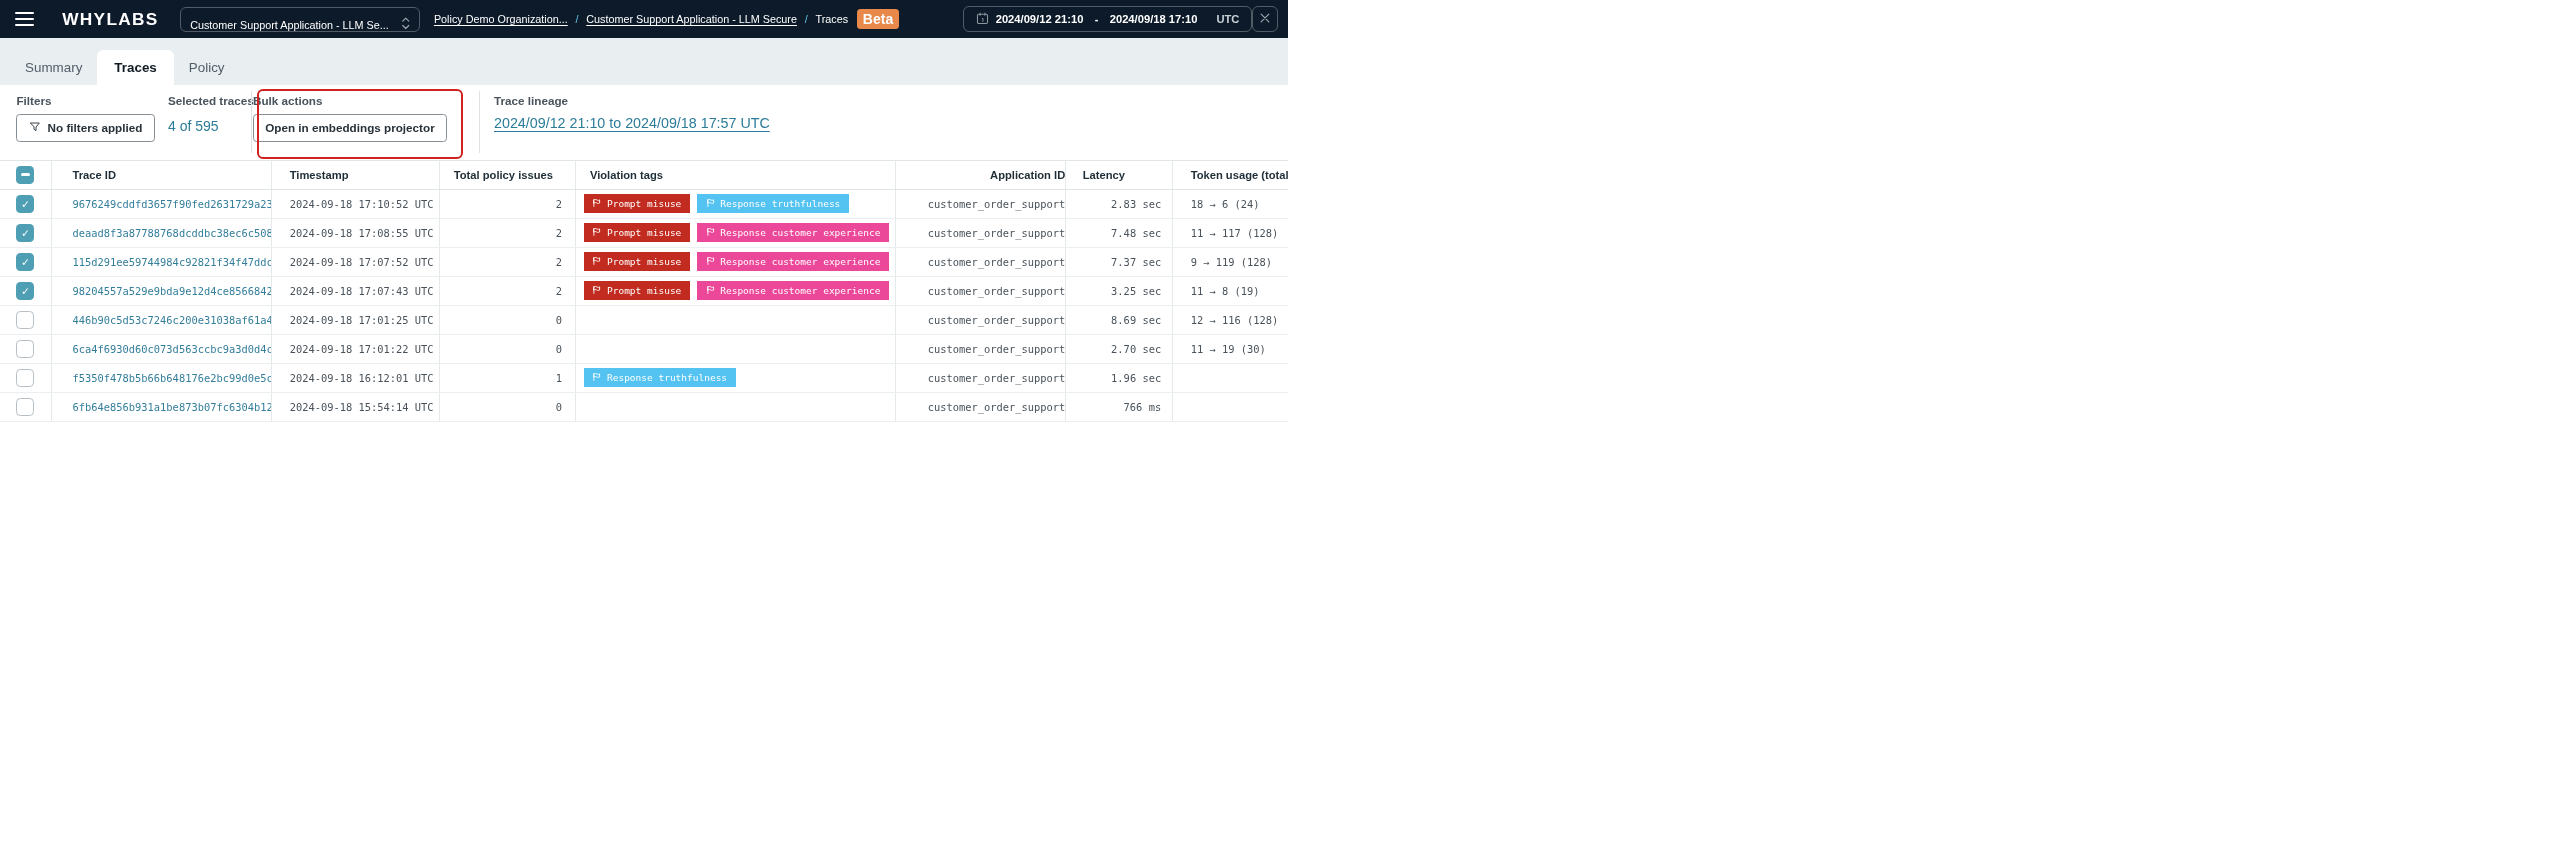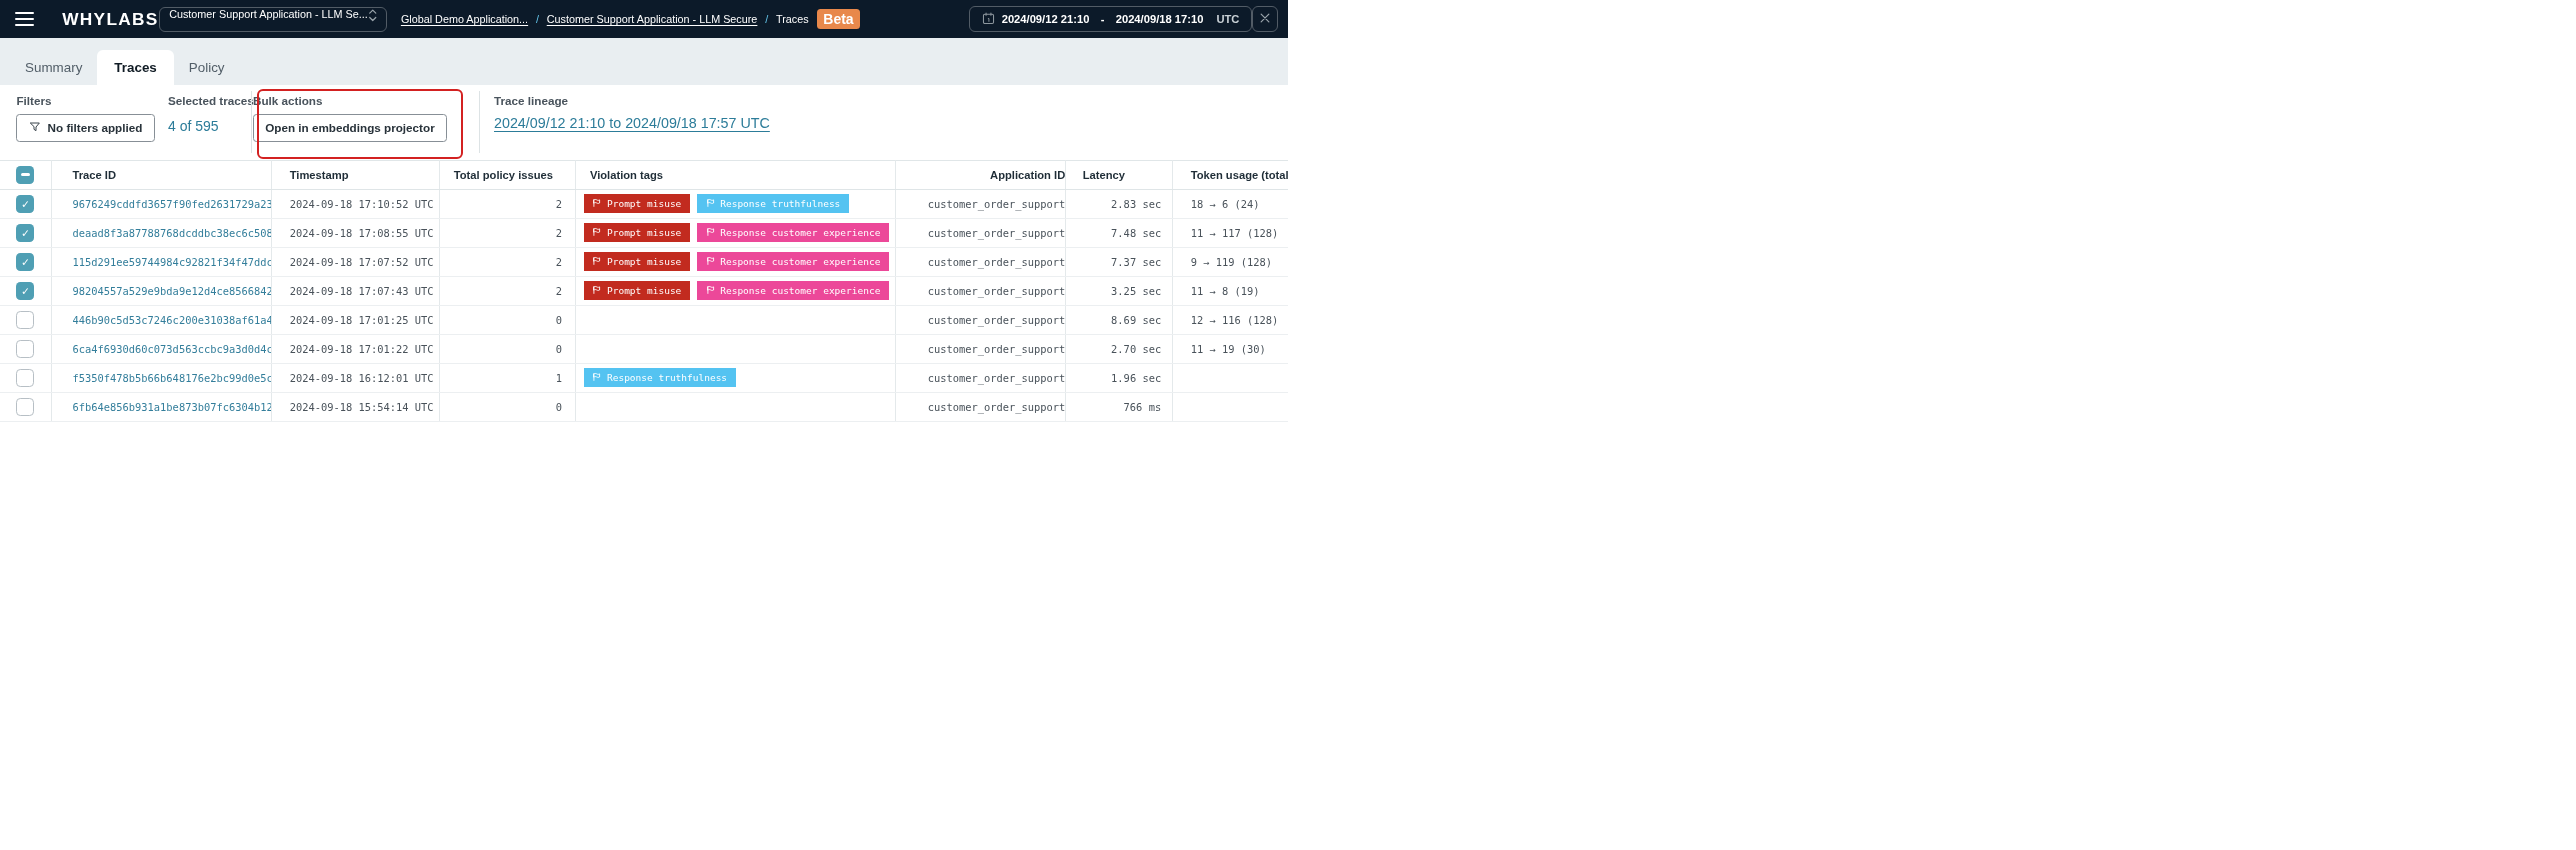--- a/index.html
+++ b/index.html
@@ -5,30 +5,30 @@
   * { margin:0; padding:0; box-sizing:border-box; }
   html,body { background:#fff; }
   body { font-family:"Liberation Sans", sans-serif; }
   .app { position:relative; width:1288px; height:425px; overflow:hidden; background:#fff; }
 
   
   .topbar { height:38px; background:#0C1A29; display:flex; align-items:center; padding:0 10.4px 0 14.7px; }
   .hamburger { width:19px; height:14px; display:flex; flex-direction:column; justify-content:space-between; cursor:pointer; flex:none; }
   .hamburger span { display:block; height:2.2px; background:#fff; border-radius:1.7px; }
   .logo { color:#fff; font-size:17.3px; font-weight:bold; letter-spacing:1.3px; margin-left:28.5px; flex:none; }
-  .model-select { height:25px; display:flex; align-items:flex-start; gap:0; border:0.9px solid #525C66; border-radius:6px; background:transparent; color:#fff; font-size:10.8px; padding:0 8.6px 0 9.5px; cursor:pointer; flex:none; font-family:"Liberation Sans",sans-serif; }
+  .model-select { margin-left:21px; height:25px; display:flex; align-items:flex-end; gap:12px; border:0.9px solid #525C66; border-radius:6px; background:transparent; color:#fff; font-size:10.8px; padding:0 8.6px 0 9.5px; cursor:pointer; flex:none; font-family:"Liberation Sans",sans-serif; }
   .updown svg { display:block; }
   .breadcrumb { margin-left:14px; display:flex; align-items:center; gap:7.8px; color:#fff; font-size:10.8px; white-space:nowrap; }
   .bc-link { text-decoration:underline; text-underline-offset:1.7px; cursor:pointer; }
   .bc-sep { color:#63C4E8; }
   .beta { background:#E8884B; color:#fff; font-weight:bold; font-size:14px; padding:2.2px 6px; border-radius:3.5px; margin-left:0.9px; }
   .date-group { margin-left:auto; display:flex; align-items:center; }
   .daterange { height:26px; border:0.9px solid #525C66; border-radius:6px; display:flex; align-items:center; padding:0 11.2px; gap:7px; color:#fff; font-size:11.2px; font-weight:600; cursor:pointer; white-space:nowrap; }
   .daterange .dash { margin:0 4.3px; }
-  .daterange .tz { color:#C9D1D6; margin-left:6px; font-weight:600; }
+  .daterange .tz { color:#C9D1D6; margin-left:12px; font-weight:600; }
   .date-clear { width:26px; height:26px; border:0.9px solid #525C66; border-radius:6px; background:transparent; display:flex; align-items:center; justify-content:center; cursor:pointer; }
 
   
   .tabstrip { height:47px; background:#E9EEF1; display:flex; align-items:flex-end; padding-left:10.4px; }
   .tab { font-size:13.4px; color:#525E68; padding:8.6px 14.7px 10.4px; cursor:pointer; }
   .tab.active { background:#fff; border-radius:6px 6px 0 0; font-weight:bold; color:#101B24; padding:9.5px 17.3px 10.4px; }
 
   
   .toolbar { position:relative; height:75px; background:#fff; }
   .tgroup { position:absolute; top:8.6px; }
@@ -87,21 +87,21 @@
     <button class="model-select">
       <span>Customer Support Application - LLM Se...</span>
       <span class="updown">
         <svg width="9.5" height="14.7" viewBox="0 0 11 17">
             <path class="iconpath" d="M2 6 L5.5 2.5 L9 6" stroke="#9AA4AB" stroke-width="1.4"></path>
             <path class="iconpath" d="M2 11 L5.5 14.5 L9 11" stroke="#9AA4AB" stroke-width="1.4"></path>
           </svg>
       </span>
     </button>
     <nav class="breadcrumb" id="breadcrumb">
-        <span class="bc-item bc-link">Global Demo Application...</span>
+        <span class="bc-item bc-link">Policy Demo Organization...</span>
         <span class="bc-sep">/</span>
         <span class="bc-item bc-link">Customer Support Application - LLM Secure</span>
         <span class="bc-sep">/</span>
         <span class="bc-item">Traces</span>
         <span class="beta">Beta</span>
       </nav>
     <div class="date-group">
       <div class="daterange">
         <span>
           <svg width="13" height="13" viewBox="0 0 16 16">

